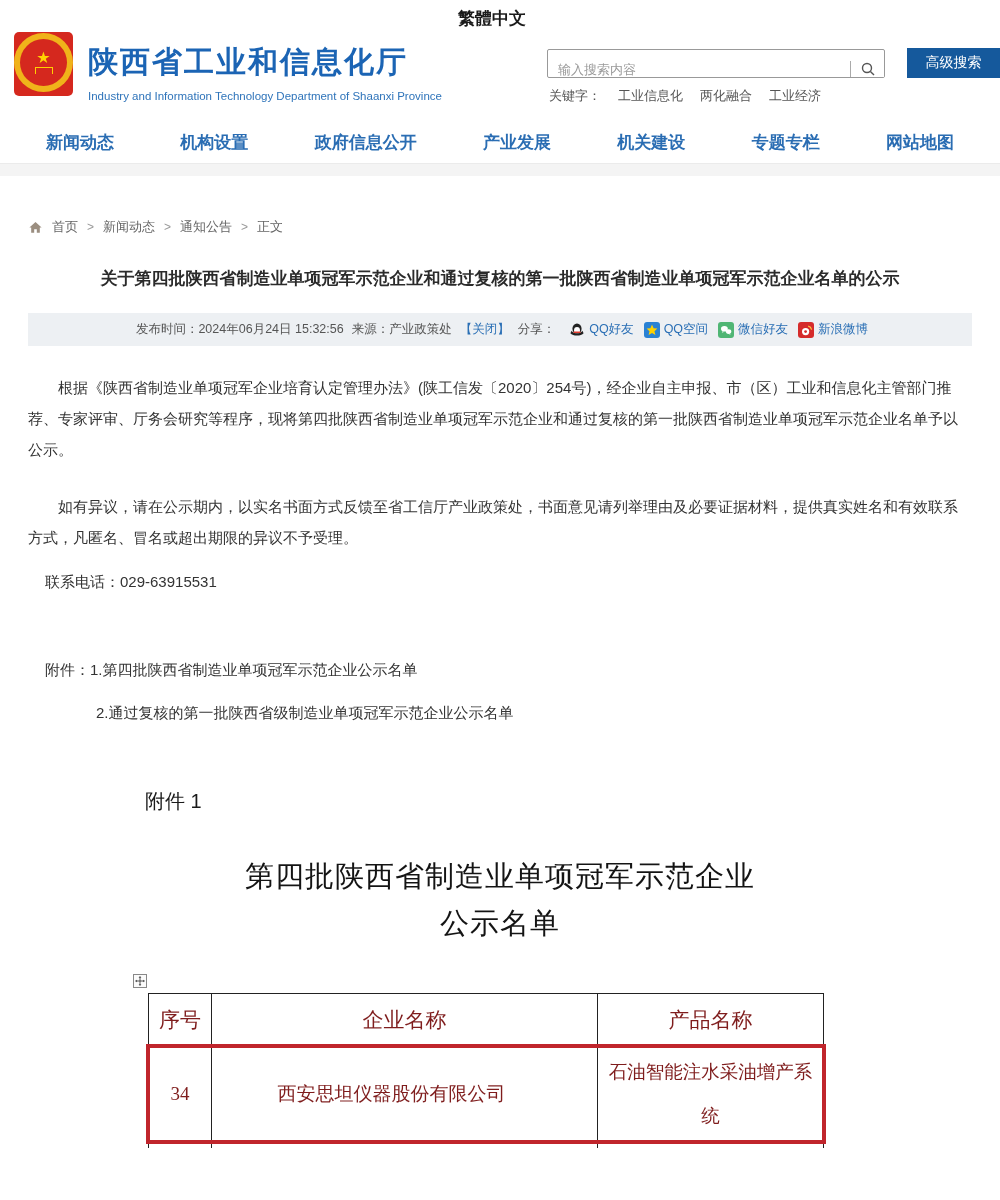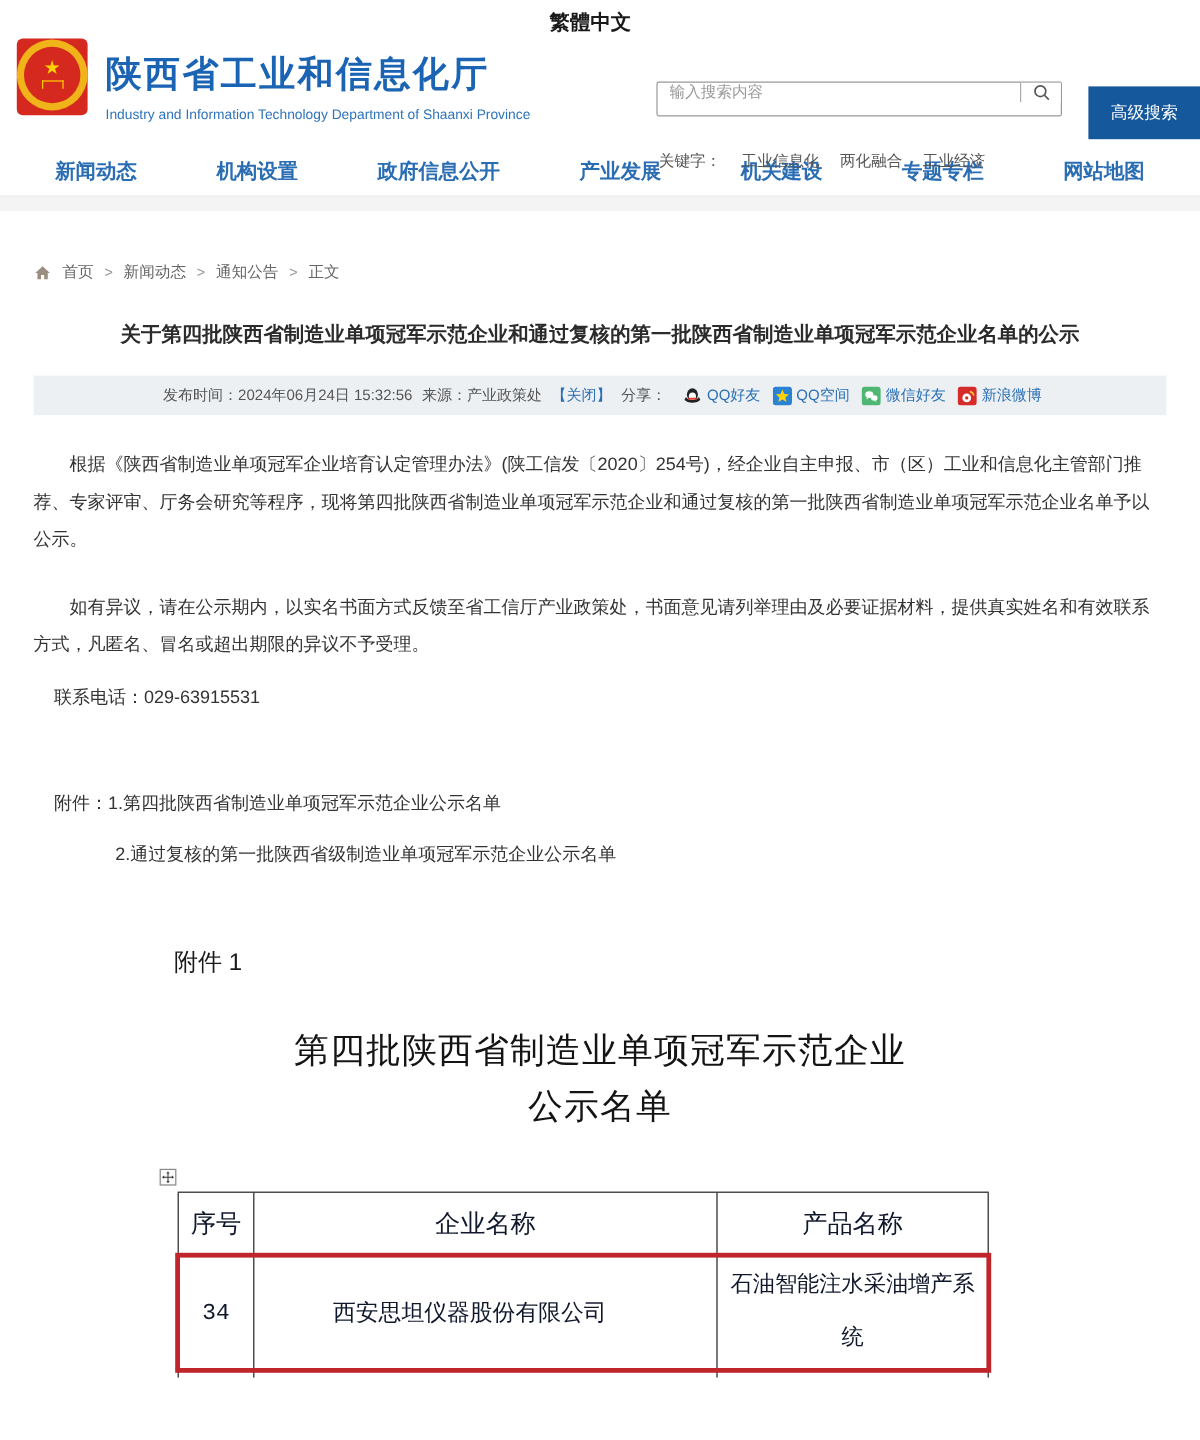--- a/index.html
+++ b/index.html
@@ -27,28 +27,28 @@
     display:flex; flex-direction:column; align-items:center; justify-content:center;
     color:#ffd200; font-size:16px; line-height:14px; }
   .emblem .gate { width:18px; height:7px; border:1.5px solid #ffd200; border-bottom:none; margin-top:2px; }
   .title-block { padding-top:12px; }
   .site-title { font-size:30px; font-weight:700; color:#1b64b4; letter-spacing:2px; }
   .site-sub { margin-top:7px; font-size:11.5px; color:#2f74ba; }
 
   .search-wrap { position:absolute; right:0; top:18px; width:453px; }
   .search-row { display:flex; align-items:center; }
   .search-box { width:339px; height:29px; border:1px solid #999; border-radius:2px;
-    display:flex; align-items:flex-start; background:#fff; }
+    display:flex; align-items:flex-end; background:#fff; }
   .search-input { flex:1; border:none; outline:none; padding:0 10px; font-size:13px;
     color:#333; background:transparent; font-family:inherit; }
   .search-input::placeholder { color:#999; }
   .search-glass { width:34px; border-left:1px solid #aaa; display:flex; align-items:center;
     justify-content:center; cursor:pointer; background:#fff; }
-  .adv-btn { margin-left:22px; width:93px; height:44px; background:#15599c; color:#fff;
-    border:none; font-size:14px; cursor:pointer; font-family:inherit;margin-top:24px; }
+  .adv-btn { margin-left:22px; width:93px; height:30px; background:#15599c; color:#fff;
+    border:none; font-size:14px; cursor:pointer; font-family:inherit; }
   .keywords { margin-top:9px; font-size:13px; color:#555; display:flex; gap:17px; padding-left:2px; }
   .keywords .kw { cursor:pointer; }
 
   
   .navbar { height:41px; display:flex; align-items:center; justify-content:space-between;
     padding:0 46px; background:#fff; }
   .nav-item { font-size:17px; font-weight:700; color:#2a6db3; cursor:pointer; white-space:nowrap; }
   .nav-strip { height:13px; background:#f4f4f4; border-top:1px solid #ebebeb; }
 
   
@@ -76,21 +76,21 @@
   .att-heading { margin-top:60px; margin-left:117px; font-size:20px; color:#1a1a1a; }
   .att-title { margin-top:38px; text-align:center; font-size:29px; line-height:47px;
     color:#141414; font-weight:500; letter-spacing:1px; }
 
   
   .table-area { position:relative; margin-left:120px; margin-top:46px; width:676px; }
   .move-handle { position:absolute; left:-15px; top:-19px; width:14px; height:14px;
     border:1px solid #888; background:#fbfbfb; display:flex; align-items:center;
     justify-content:center; cursor:move; }
   .wtable { border-top:1.5px solid #222; width:100%;
-    font-family:Liberation Mono, monospace; color:#0f172a; }
+    font-family:Liberation Serif, serif; color:#7f1d1d; }
   .trow { display:flex; border-bottom:1.5px solid #222; position:relative; }
   .cell { border-left:1.5px solid #222; display:flex; align-items:center;
     justify-content:center; text-align:center; }
   .cell.last { border-right:1.5px solid #222; }
   .col-no { width:63px; flex:0 0 63px; }
   .col-company { flex:1; }
   .col-product { width:227px; flex:0 0 227px; }
   .thead .cell { height:52px; font-size:21px; }
   .tdata .cell { height:94px; font-size:19px; }
   .tdata .col-product { line-height:44px; font-size:18.5px; padding:0 8px;margin-left:26px; }

